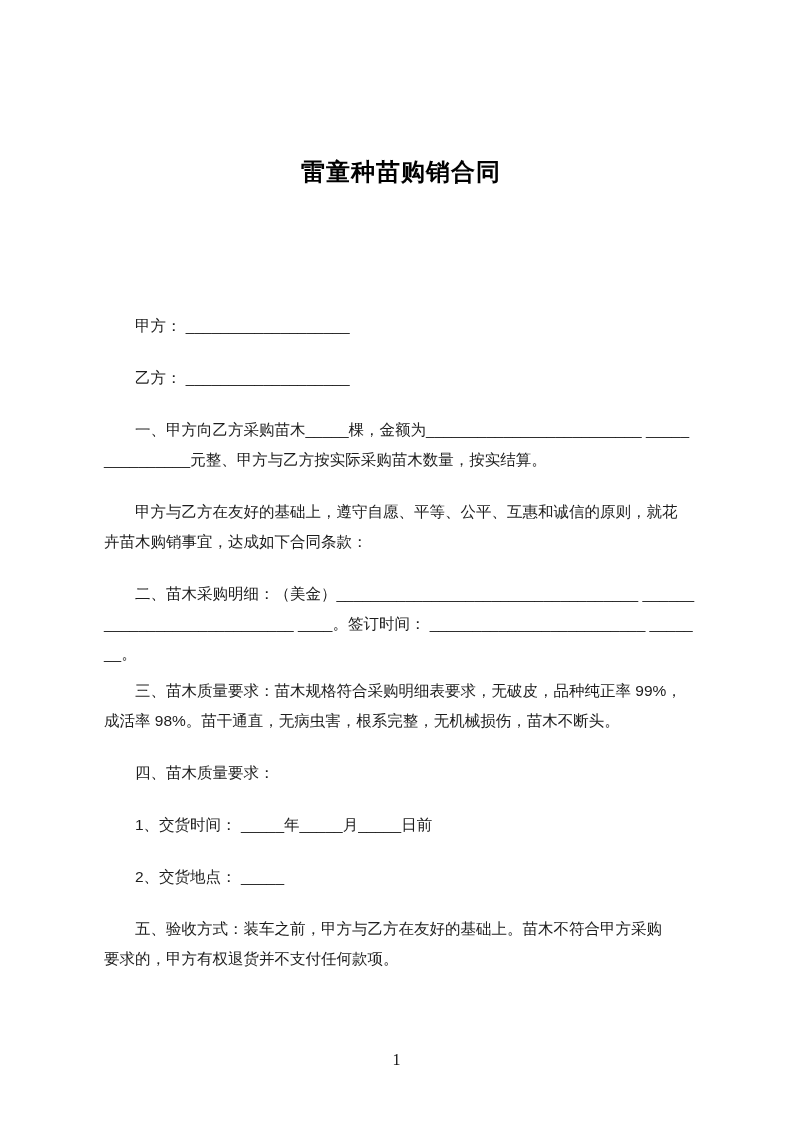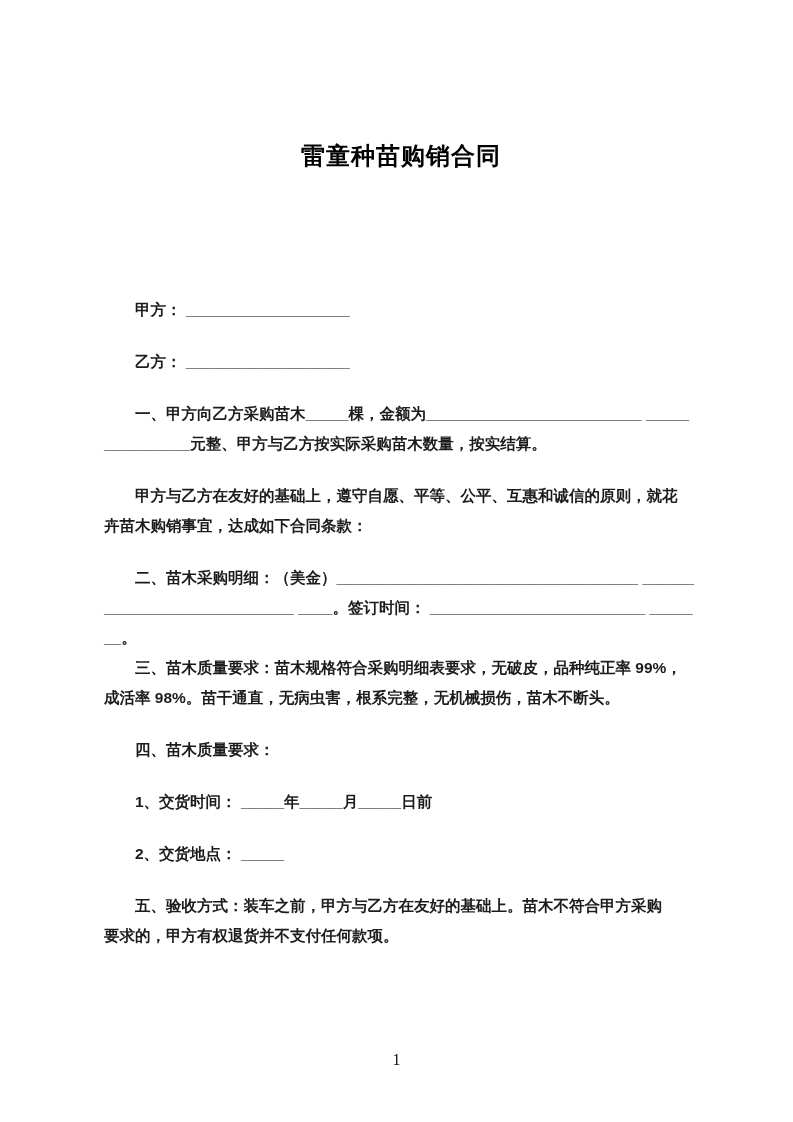--- a/index.html
+++ b/index.html
@@ -17,40 +17,40 @@
     font-family: "Liberation Sans", "DejaVu Sans", sans-serif;
     color: #1c1c1c;
   }
   .content {
     position: absolute;
     left: 104px;
     top: 140px;
     width: 594px;
   }
   .doc-title {
-    margin: 0 0 123px 0;
+    margin: 16px 0 123px 0;
     font-size: 24px;
     line-height: 32px;
     font-weight: 700;
     text-align: center;
     color: #000000;
     letter-spacing: 1px;
   }
   .para {
     margin: 0 0 22px 0;
     font-size: 15.5px;
     line-height: 30px;
-    font-weight: 700;
+    font-weight: 400;
     white-space: pre-wrap;
     overflow-wrap: break-word;
     text-indent: 31px;
     color: #1c1c1c;
   }
   .para.tight {
-    margin-bottom: 0;
+    margin-bottom: 7px;
   }
   .page-footer {
     position: absolute;
     top: 1050px;
     left: 0;
     width: 100%;
     text-align: center;
     font-family: "Liberation Serif", "DejaVu Serif", serif;
     font-size: 16px;
     line-height: 20px;

